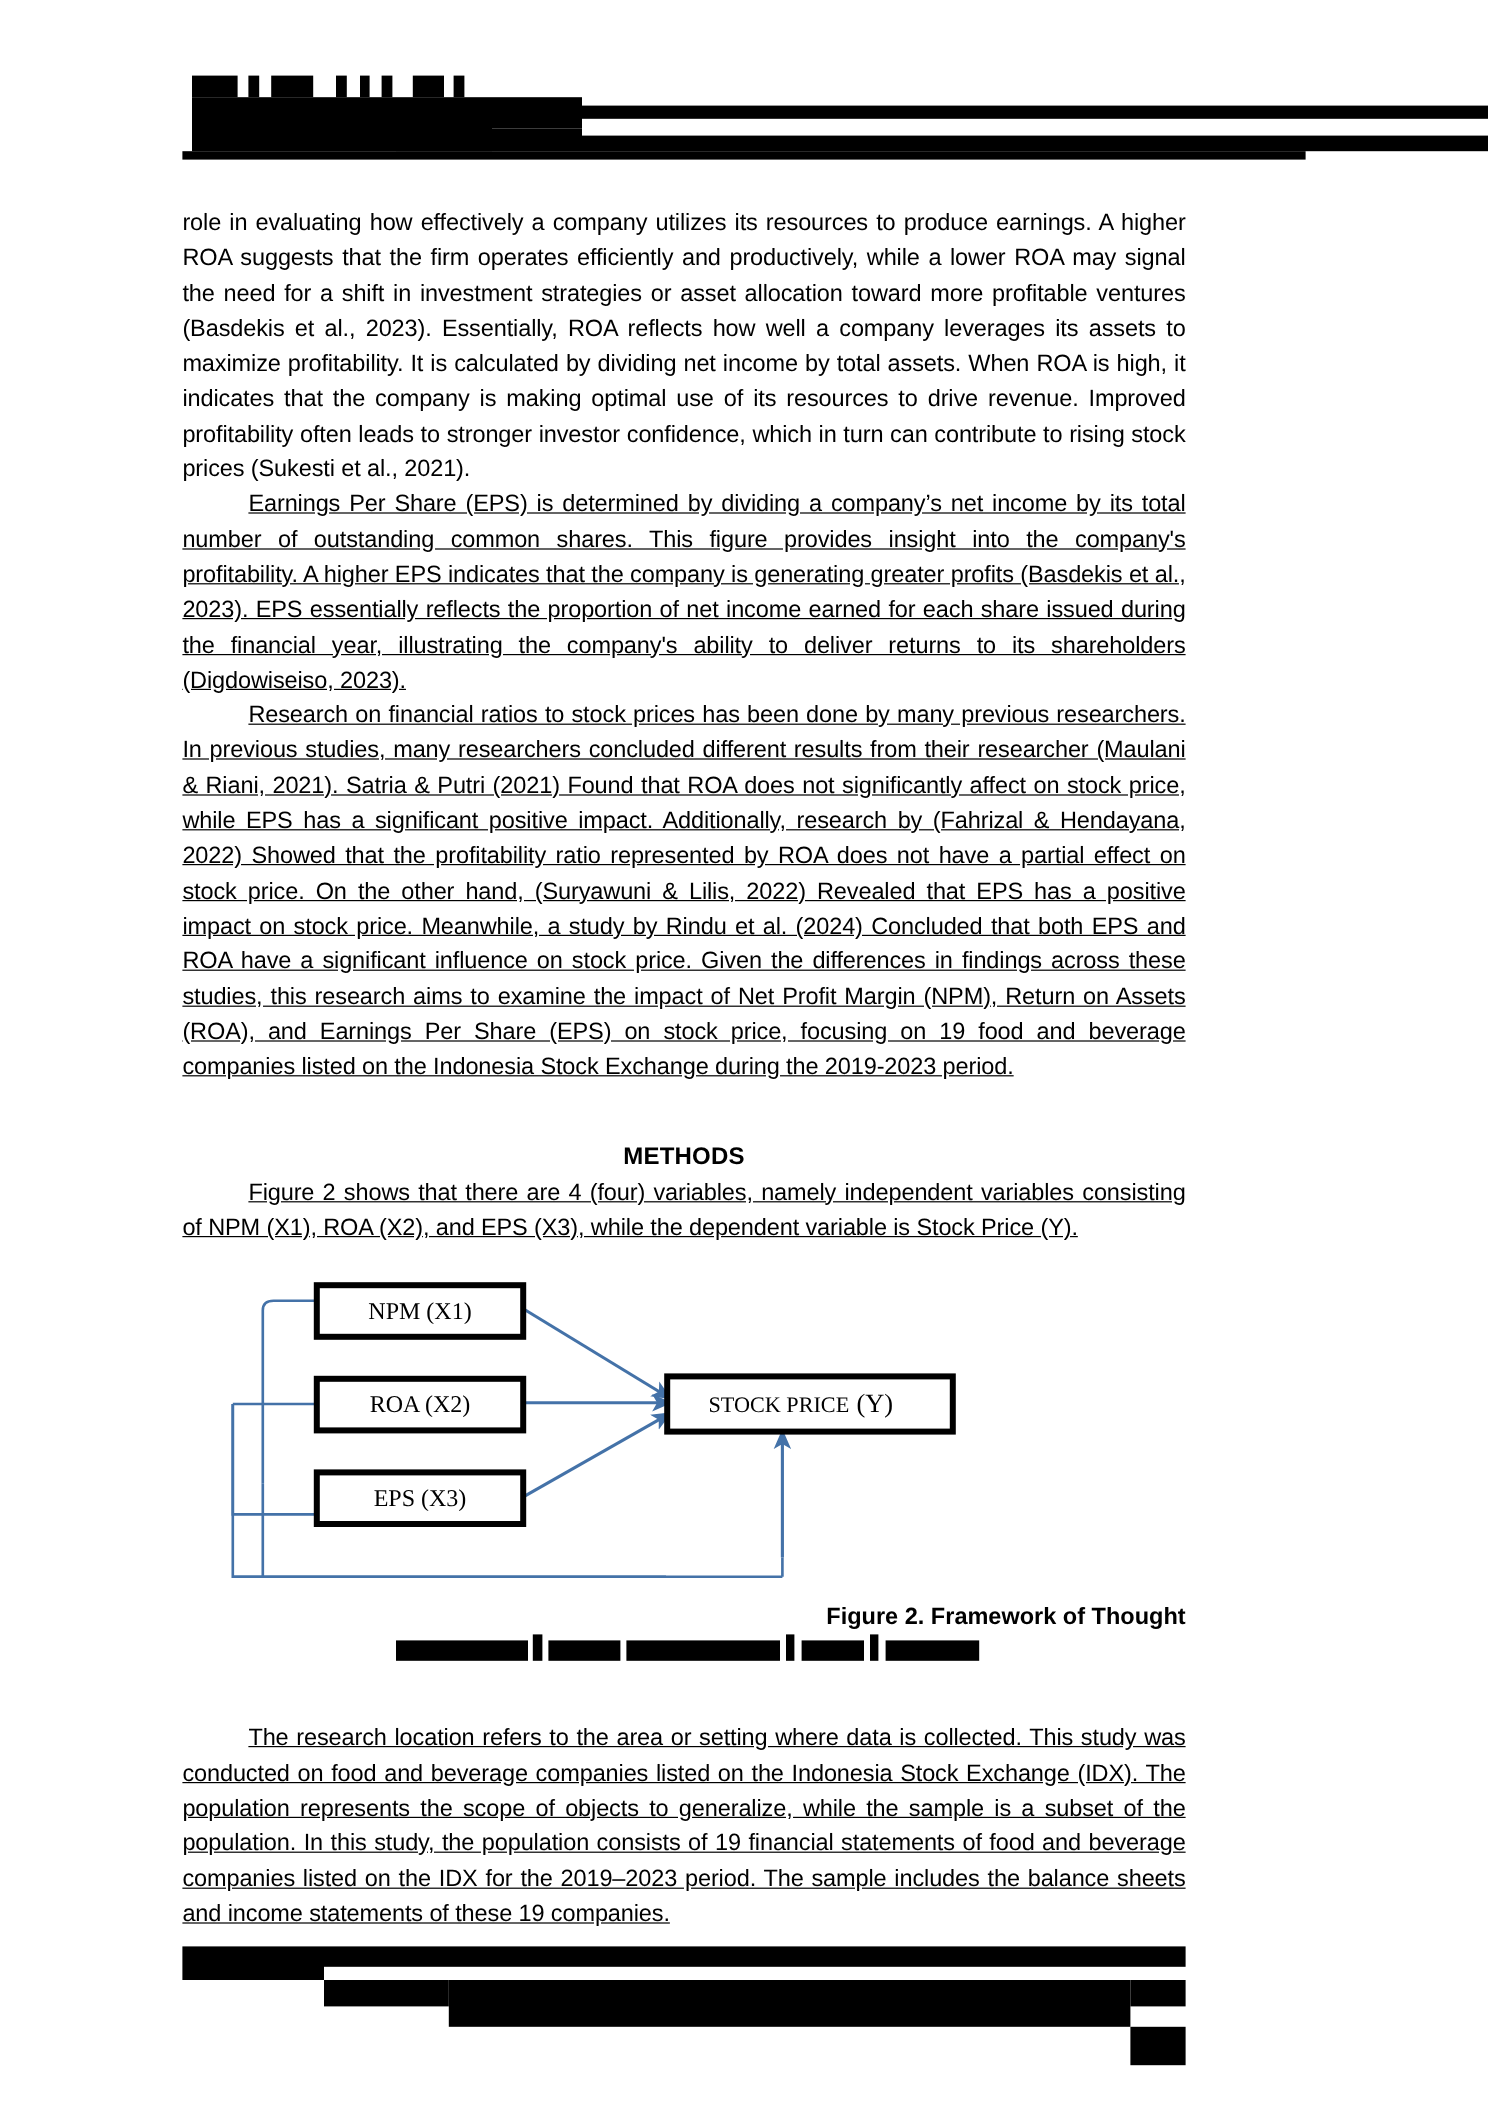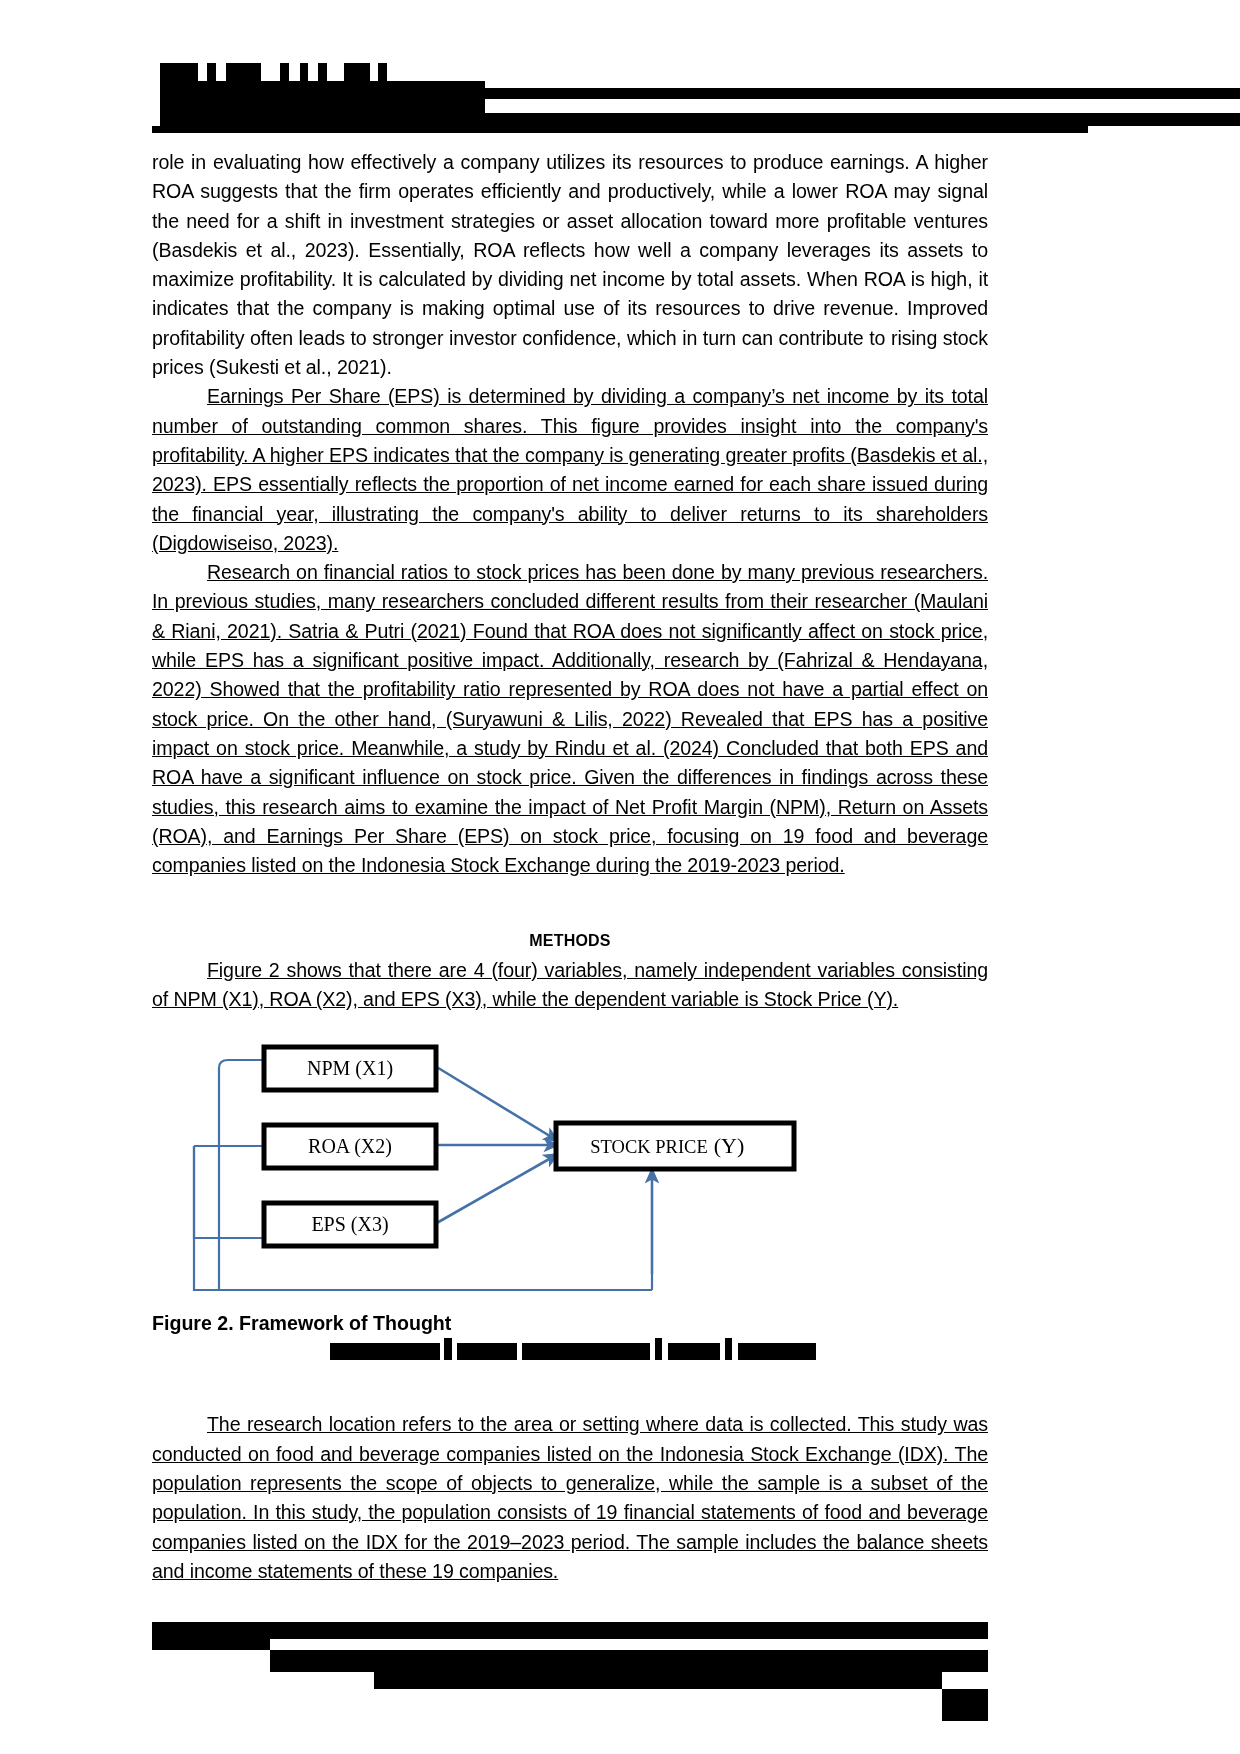--- a/index.html
+++ b/index.html
@@ -24,37 +24,37 @@
   
   .redact { background: #000000; position: absolute; }
 
   #header-redaction { position: absolute; left: 0; top: 0; width: 1240px; height: 120px; }
   #header-rule { position: absolute; left: 152px; top: 126px; width: 936px; height: 7px; background: #000; }
 
   
   .content {
     position: absolute;
     left: 152px;
-    top: 148px;
+    top: 172px;
     width: 836px;
   }
 
   p.body {
     margin: 0;
     font-size: 19.6px;
     line-height: 29.3px;
     text-align: justify;
     text-justify: inter-word;
     letter-spacing: -0.1px;
   }
   p.body.indent { text-indent: 55px; text-decoration: underline; }
 
   .section-heading {
     margin: 0;
-    font-size: 16px;
+    font-size: 20px;
     line-height: 29.3px;
     font-weight: bold;
     text-align: center;
     letter-spacing: 0.2px;
   }
 
   .spacer-lg { height: 46px; }
   .spacer-sm { height: 28px; }
 
   
@@ -65,21 +65,21 @@
     margin: 0;
     text-decoration: underline;
   }
   #framework-svg { position: absolute; left: 0; top: 0; }
 
   .fig-caption {
     margin: 0;
     font-size: 19.6px;
     line-height: 26px;
     font-weight: bold;
-    text-align: left;
+    text-align: right;
   }
   #source-redaction {
     position: relative;
     width: 836px;
     height: 26px;
     margin-top: 2px;
   }
 
   
   #footer-redaction { position: absolute; left: 0; bottom: 0; width: 1240px; height: 150px; }

